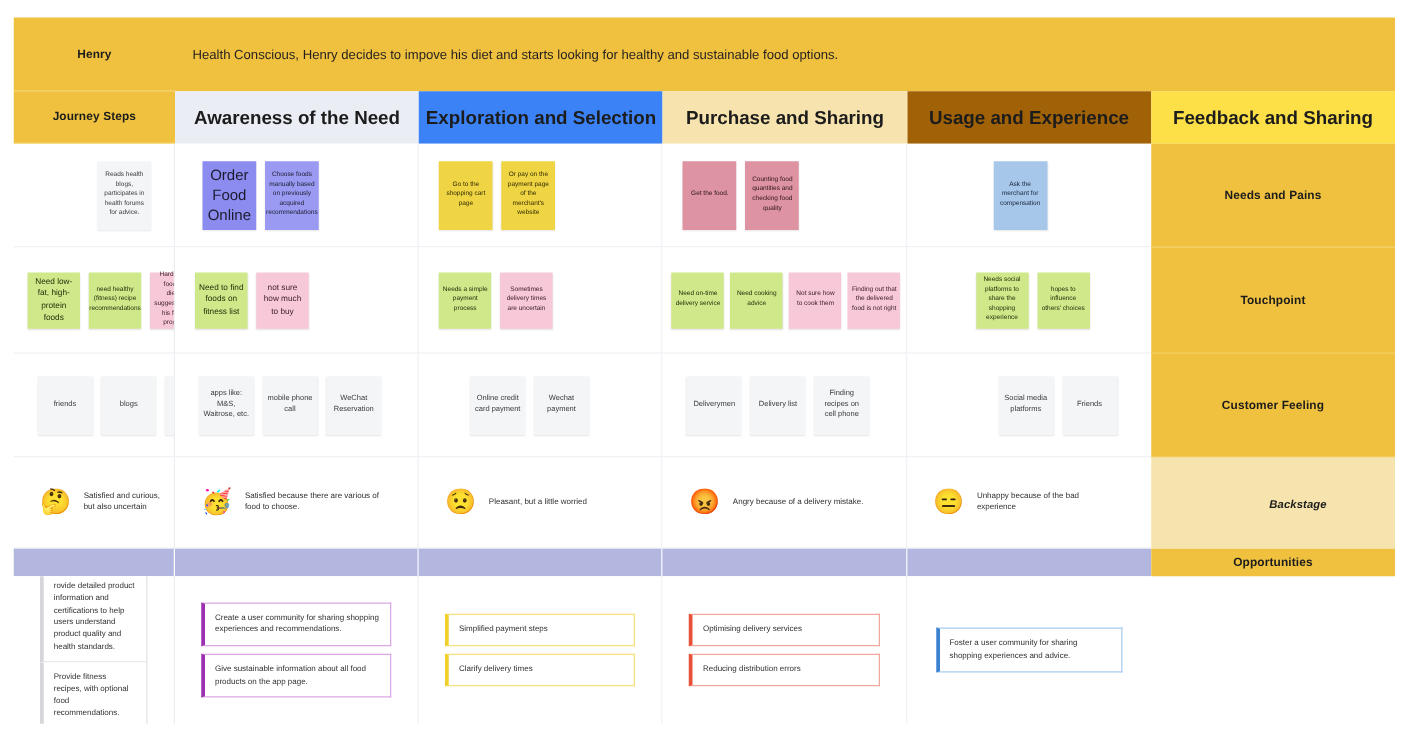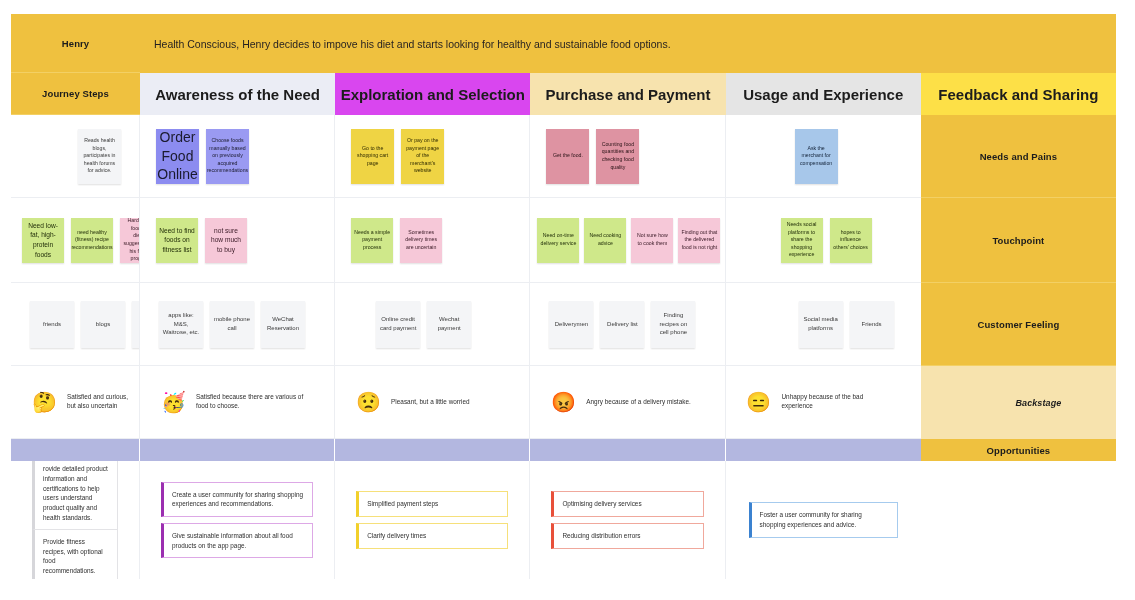--- a/index.html
+++ b/index.html
@@ -48,23 +48,23 @@
     font-size: 10.5px; color: #231f20;
   }
 
   
   .stephead {
     display: flex; align-items: center; justify-content: center;
     font-size: 15px; font-weight: bold; color: #1c1c1c;
     text-align: center;
   }
   .sh-1 { background: #EBEDF5; }
-  .sh-2 { background: #d946ef; }
+  .sh-2 { background: #3b82f6; }
   .sh-3 { background: #F7E3AE; }
-  .sh-4 { background: #e5e5e5; }
+  .sh-4 { background: #a16207; }
   .sh-5 { background: #fde047; }
 
   
   .cell {
     background: #ffffff;
     border-bottom: 1px solid #eceef2;
     border-right: 1px solid #eceef2;
     display: flex;
     align-items: center;
     padding: 6px 7px;
@@ -77,21 +77,21 @@
   .note {
     display: flex; align-items: center; justify-content: center;
     text-align: center;
     font-size: 5.2px; line-height: 1.45;
     color: #2b2b2b;
     padding: 3px;
     box-shadow: 0 1px 1.5px rgba(0,0,0,0.12);
   }
   
   .note.action { width: 43px; height: 55px; }
-  .note.action.big { font-size: 14px; line-height: 1.35; }
+  .note.action.big { font-size: 12px; line-height: 1.35; margin-left: 6px; }
   
   .note.need { width: 42px; height: 45px; }
   .note.need.lg { font-size: 6.6px; }
   
   .note.touch { width: 44px; height: 47px; font-size: 6px; }
 
   .c-grey   { background: #F4F5F7; color: #3a3a3a; }
   .c-purple { background: #8C8CF0; color: #1b1b2e; }
   .c-purple2{ background: #9A9AF2; color: #1b1b2e; }
   .c-yellow { background: #EFD444; color: #302b00; }
@@ -138,21 +138,21 @@
 
 <div id="board">
   <div class="grid">
 
     <div class="rowlabel">Henry</div>
     <div class="persona">Health Conscious, Henry decides to impove his diet and starts looking for  healthy and sustainable food options.</div>
 
     <div class="rowlabel">Journey Steps</div>
     <div class="stephead sh-1">Awareness of the Need</div>
     <div class="stephead sh-2">Exploration and Selection</div>
-    <div class="stephead sh-3">Purchase and Payment</div>
+    <div class="stephead sh-3">Purchase and Sharing</div>
     <div class="stephead sh-4">Usage and Experience</div>
     <div class="stephead sh-5">Feedback and Sharing</div>
 
 
     <div class="cell">
       <div class="notes" style="padding-left:60px">
         <div class="note action c-grey">Reads health blogs, participates in health forums for advice.</div>
       </div>
     </div>
     <div class="cell">

